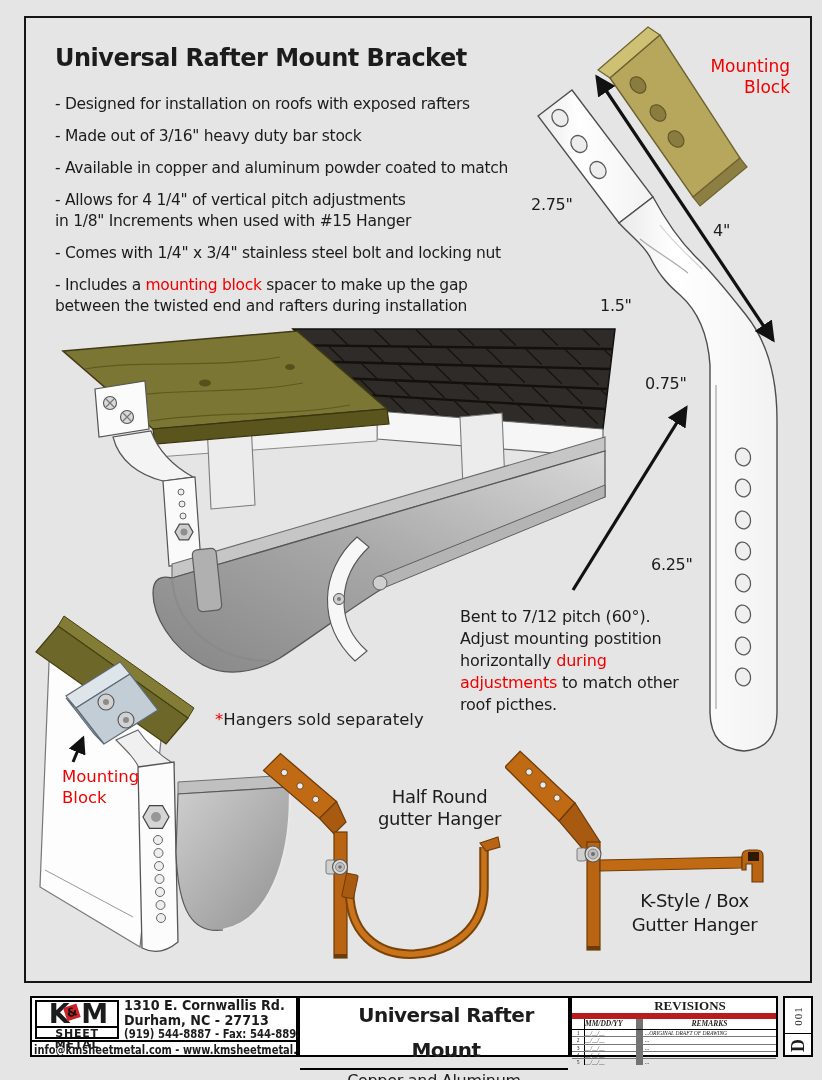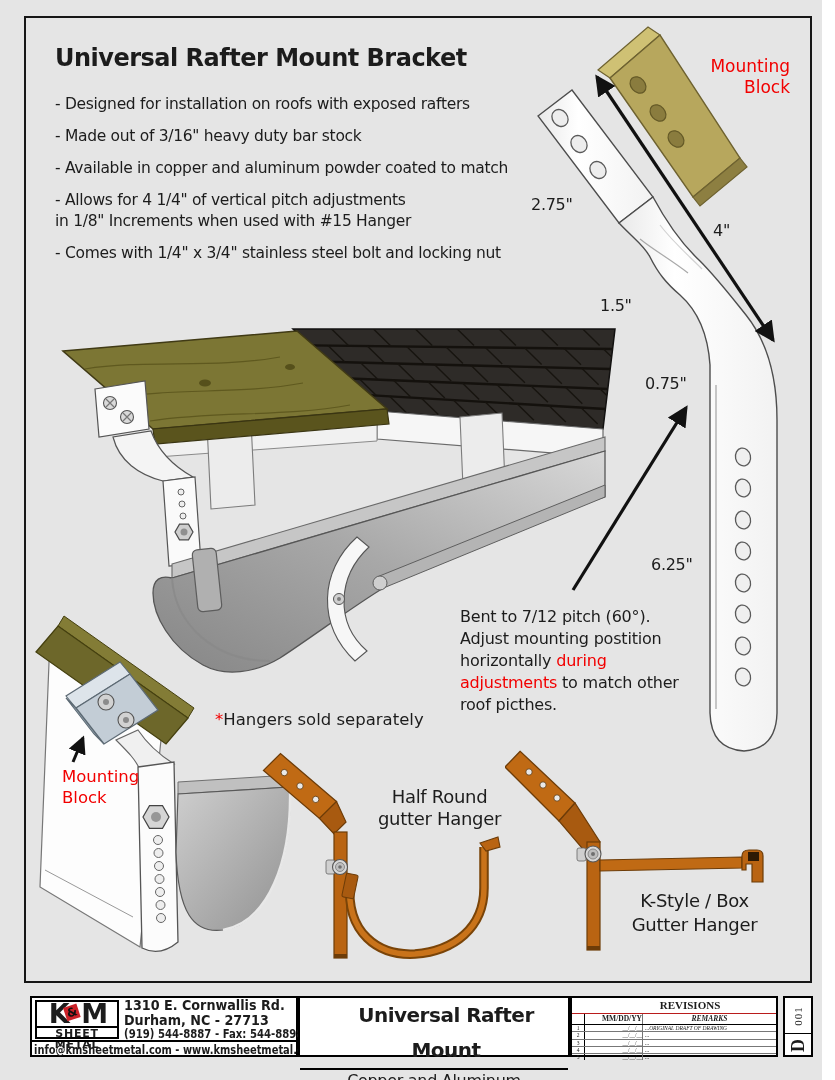--- a/index.html
+++ b/index.html
@@ -31,24 +31,24 @@
   .addr1{font-size:14.5px;line-height:15px;transform:scaleX(0.88);transform-origin:left;white-space:nowrap;}
   .addr3{font-size:11.5px;line-height:13px;transform:scaleX(0.88);transform-origin:left;white-space:nowrap;}
   .contact-row{position:absolute;left:0;right:0;top:42px;border-top:2px solid #000;
                font-size:11.5px;font-weight:bold;white-space:nowrap;padding:1px 0 0 2px;
                transform-origin:left top;}
   .contact-inner{transform:scaleX(0.86);transform-origin:left;}
   .titlebox{left:268px;top:0;width:272px;height:61px;text-align:center;}
   .dtitle{font-size:20px;font-weight:bold;line-height:35px;letter-spacing:-0.5px;border-bottom:2px solid #000;padding-left:24px;}
   .dsub{font-size:16px;font-weight:500;line-height:21px;letter-spacing:-0.3px;}
   .revbox{left:540px;top:0;width:208px;height:61px;font-family:"Liberation Serif",serif;}
-  .rev-title{font-size:11px;line-height:15px;text-align:center;border-bottom:1px solid #b91c1c;font-weight:bold;padding-left:32px;}
+  .rev-title{font-size:13px;line-height:15px;text-align:center;border-bottom:6px solid #b91c1c;font-weight:bold;padding-left:32px;}
   .rev-head{display:flex;border-bottom:1px solid #000;height:10px;font-size:7.5px;font-weight:bold;}
   .rev-c1{width:13px;border-right:1px solid #000;box-sizing:border-box;text-align:center;}
-  .rev-c2{width:58px;border-right:1px solid #737373;box-sizing:border-box;text-align:right;}
+  .rev-c2{width:58px;border-right:7px solid #737373;box-sizing:border-box;text-align:left;font-style:italic;}
   .rev-c3{flex:1;text-align:center;font-style:italic;}
   .rev-row{display:flex;height:6.3px;font-size:5.5px;line-height:6px;border-bottom:1px solid #777;}
   .rev-row .rev-c3{text-align:left;padding-left:2px;}
   .sheetbox{left:753px;top:0;width:30px;height:61px;font-family:"Liberation Serif",serif;}
   .sheet-num{height:35px;border-bottom:1.5px solid #000;display:flex;align-items:center;justify-content:center;}
   .sheet-num span{transform:rotate(-90deg);font-size:11px;letter-spacing:1px;}
   .sheet-letter{height:22px;display:flex;align-items:center;justify-content:center;}
   .sheet-letter span{transform:rotate(-90deg);font-size:18px;font-weight:bold;}
 </style>
 </head>
@@ -69,20 +69,24 @@
     </div>
     <div class="bullet">
       <div><span>- Available in copper and aluminum powder coated to match</span></div>
     </div>
     <div class="bullet">
       <div><span>- Allows for 4 1/4" of vertical pitch adjustments</span></div>
       <div><span>in 1/8" Increments when used with #15 Hanger</span></div>
     </div>
     <div class="bullet">
       <div><span>- Comes with 1/4" x 3/4" stainless steel bolt and locking nut</span></div>
+    </div>
+    <div class="bullet">
+      <div><span>- Includes a </span><span class="t-red">mounting block</span><span> spacer to make up the gap</span></div>
+      <div><span>between the twisted end and rafters during installation</span></div>
     </div>
   </div>
 
   <svg class="abs" style="left:520px;top:25px;" width="292" height="745" viewBox="0 0 292 745">
     <defs>
       <marker id="ah" viewBox="0 0 10 10" refX="8.5" refY="5" markerWidth="6.5" markerHeight="6.5" orient="auto-start-reverse">
         <path d="M0,0 L10,5 L0,10 z" fill="#111"></path>
       </marker>
       <linearGradient id="strapg" x1="0" y1="0" x2="1" y2="0">
         <stop offset="0" stop-color="#e9e9e9"></stop>

